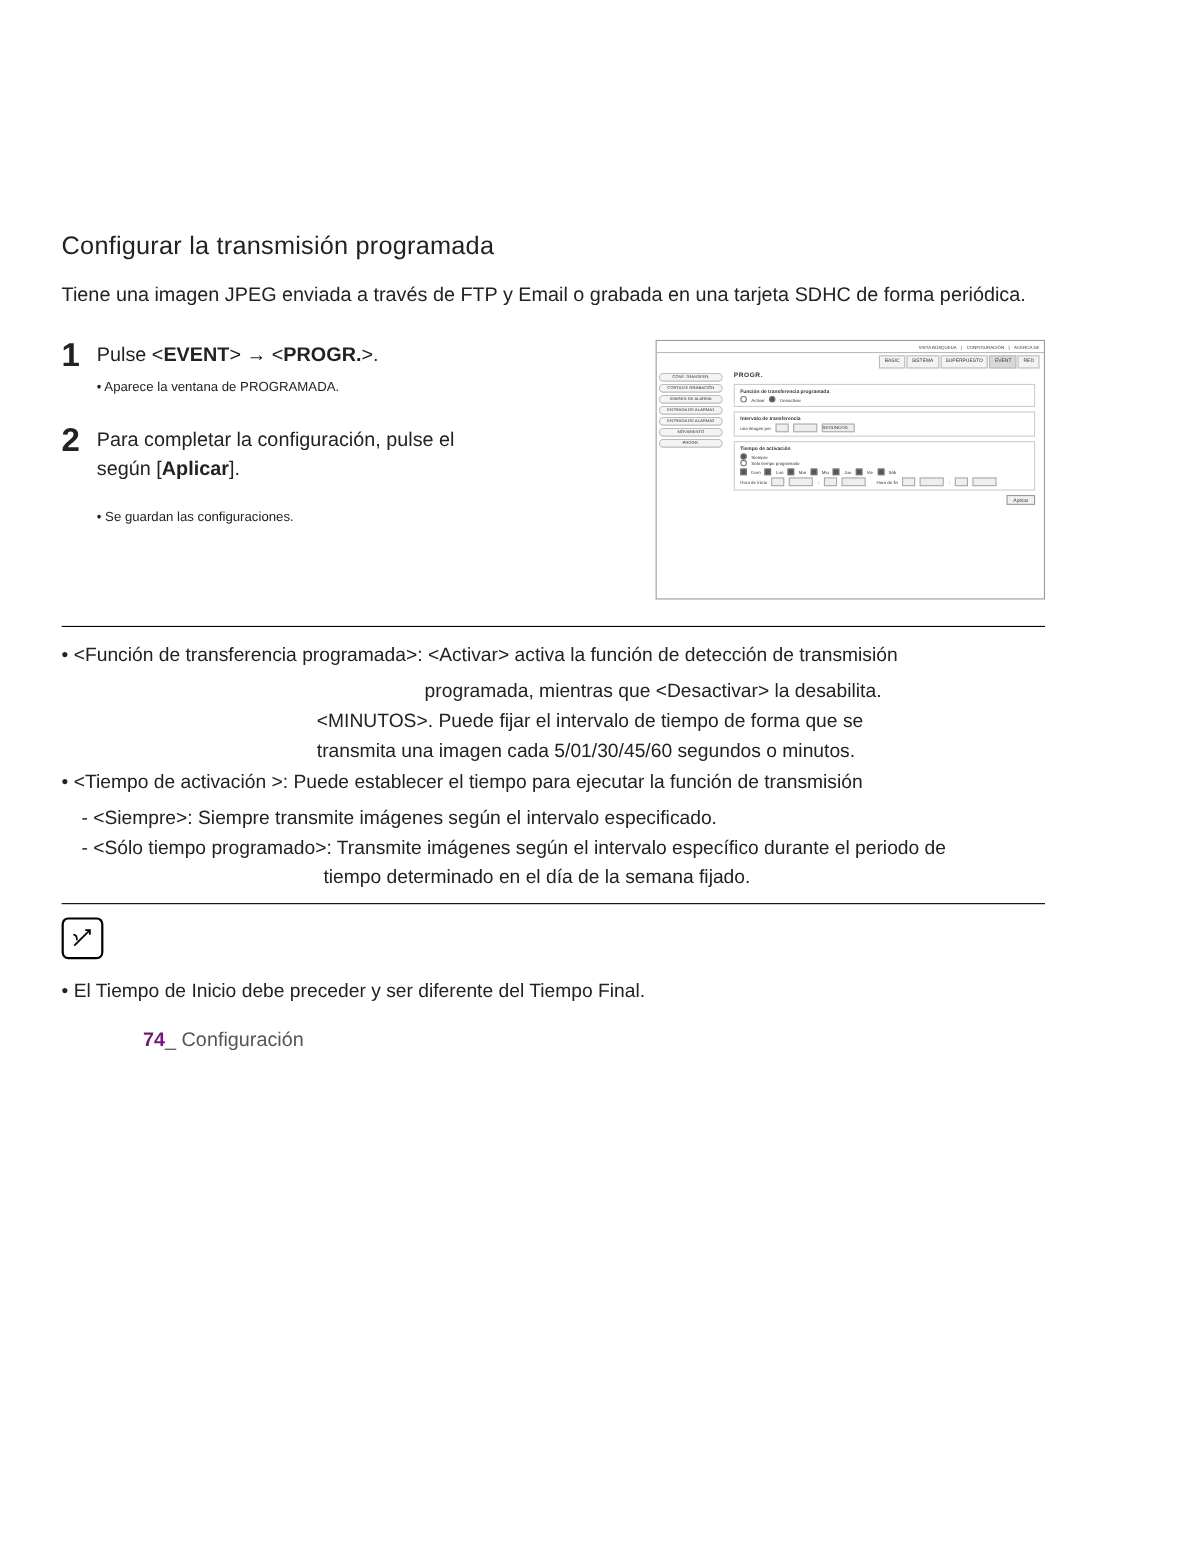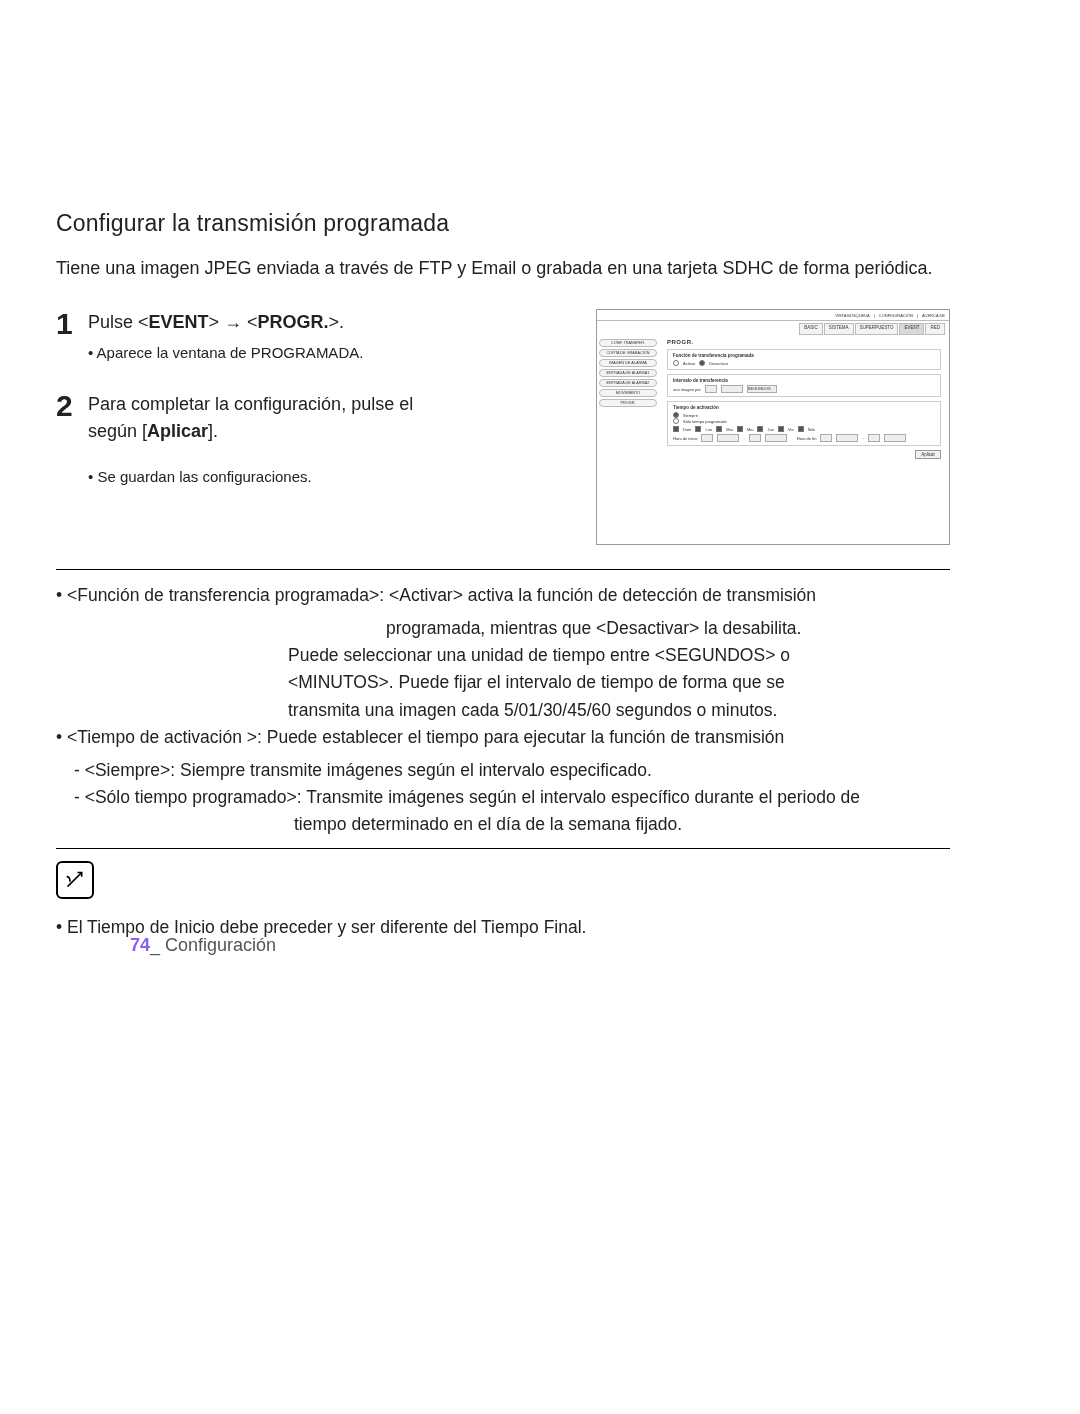--- a/index.html
+++ b/index.html
@@ -4,21 +4,21 @@
 <style>
   html,body{margin:0;padding:0;background:#fff;font-family:Arial,Helvetica,sans-serif;color:#222;}
   .page{width:1080px;height:1076px;position:relative;box-sizing:border-box;padding:210px 130px 0 56px;}
   .h1{font-size:23px;letter-spacing:0.2px;margin-bottom:18px;}
   .intro{font-size:18px;line-height:1.45;margin-bottom:28px;}
   .two-col{display:flex;align-items:flex-start;gap:24px;}
   .steps{flex:1 1 auto;font-size:18px;line-height:1.5;}
   .step{display:flex;gap:10px;margin-bottom:26px;}
   .num{font-size:30px;font-weight:bold;line-height:1;min-width:22px;}
   .b{font-weight:bold;}
-  .sub{margin-left:34px;font-size:15px;}
+  .sub{margin-left:34px;font-size:12px;}
 
   
   .shot{width:352px;height:234px;border:1px solid #999;background:#fff;font-size:5px;color:#333;overflow:hidden;}
   .shot-top{height:10px;border-bottom:1px solid #bbb;display:flex;justify-content:flex-end;align-items:center;gap:4px;padding-right:4px;font-size:4px;}
   .shot-tabs{height:12px;display:flex;justify-content:flex-end;padding-right:4px;padding-top:2px;gap:1px;}
   .tab{font-size:4.5px;padding:1px 4px;border:1px solid #bbb;background:#f3f3f3;}
   .tab.active{background:#d8d8d8;}
   .shot-body{display:flex;height:calc(100% - 22px);}
   .side{width:58px;padding:4px 2px;display:flex;flex-direction:column;gap:2px;}
   .sbtn{border:1px solid #bbb;border-radius:6px;background:#f4f4f4;font-size:3.8px;text-align:center;padding:1px 0;}
@@ -46,21 +46,21 @@
   .desc .cont2{margin-left:232px;}
   .desc .dash{margin-left:18px;}
   .desc .dcont{margin-left:238px;}
 
   .note-row{display:flex;align-items:flex-start;gap:14px;margin-top:10px;flex-direction:column;}
   .note-icon{width:34px;height:34px;border:2px solid #000;border-radius:6px;display:flex;align-items:center;justify-content:center;}
   .note-icon svg{width:20px;height:20px;}
   .note-text{font-size:17.5px;margin-top:4px;}
 
   .footer{position:absolute;left:130px;bottom:120px;font-size:18px;color:#555;}
-  .footer .pn{font-weight:bold;color:#8b5cf6;}
+  .footer .pn{font-weight:bold;color:#701a75;}
 </style>
 </head>
 <body>
 
 <div class="page">
   <div class="h1">Configurar la transmisión programada</div>
   <div class="intro">Tiene una imagen JPEG enviada a través de FTP y Email o grabada en una tarjeta SDHC de forma periódica.</div>
 
   <div class="two-col">
     <div class="steps">
@@ -191,21 +191,20 @@
         </div>
       </div>
     </div>
   </div>
 
   <hr class="rule">
 
   <div class="desc">
     <div class="item">• &lt;Función de transferencia programada&gt;: &lt;Activar&gt; activa la función de detección de transmisión</div>
     <div class="cont">programada, mientras que &lt;Desactivar&gt; la desabilita.</div>
-    <div class="cont2">Puede seleccionar una unidad de tiempo entre &lt;SEGUNDOS&gt; o</div>
     <div class="cont2">&lt;MINUTOS&gt;. Puede fijar el intervalo de tiempo de forma que se</div>
     <div class="cont2">transmita una imagen cada 5/01/30/45/60 segundos o minutos.</div>
     <div class="item">• &lt;Tiempo de activación &gt;: Puede establecer el tiempo para ejecutar la función de transmisión</div>
     <div class="dash">- &lt;Siempre&gt;: Siempre transmite imágenes según el intervalo especificado.</div>
     <div class="dash">- &lt;Sólo tiempo programado&gt;: Transmite imágenes según el intervalo específico durante el periodo de</div>
     <div class="dcont">tiempo determinado en el día de la semana fijado.</div>
   </div>
 
   <hr class="rule thin">
 

